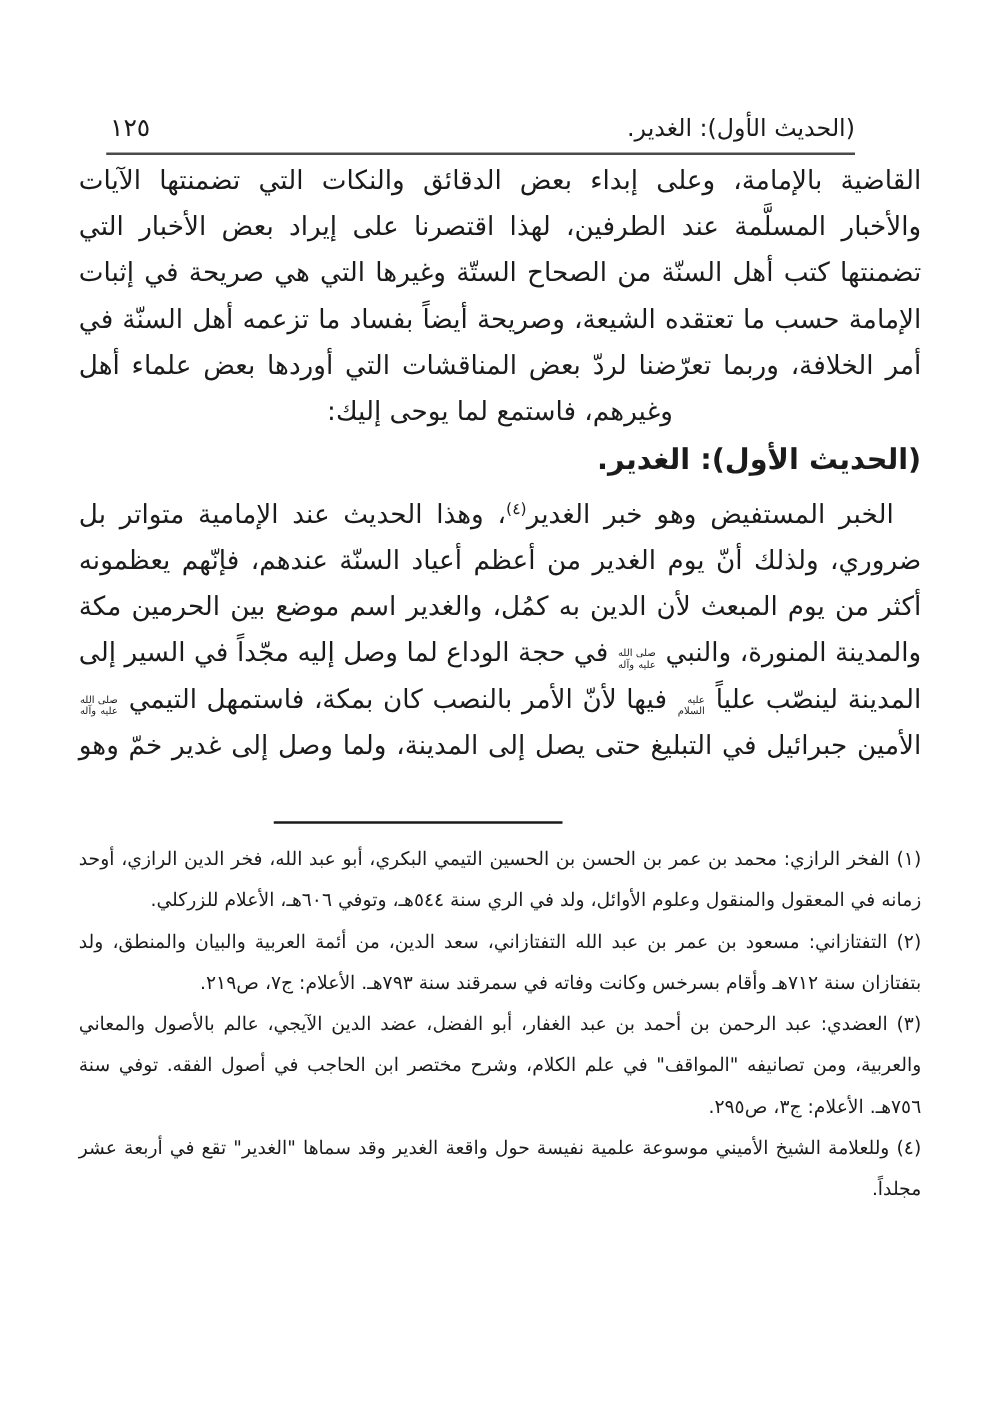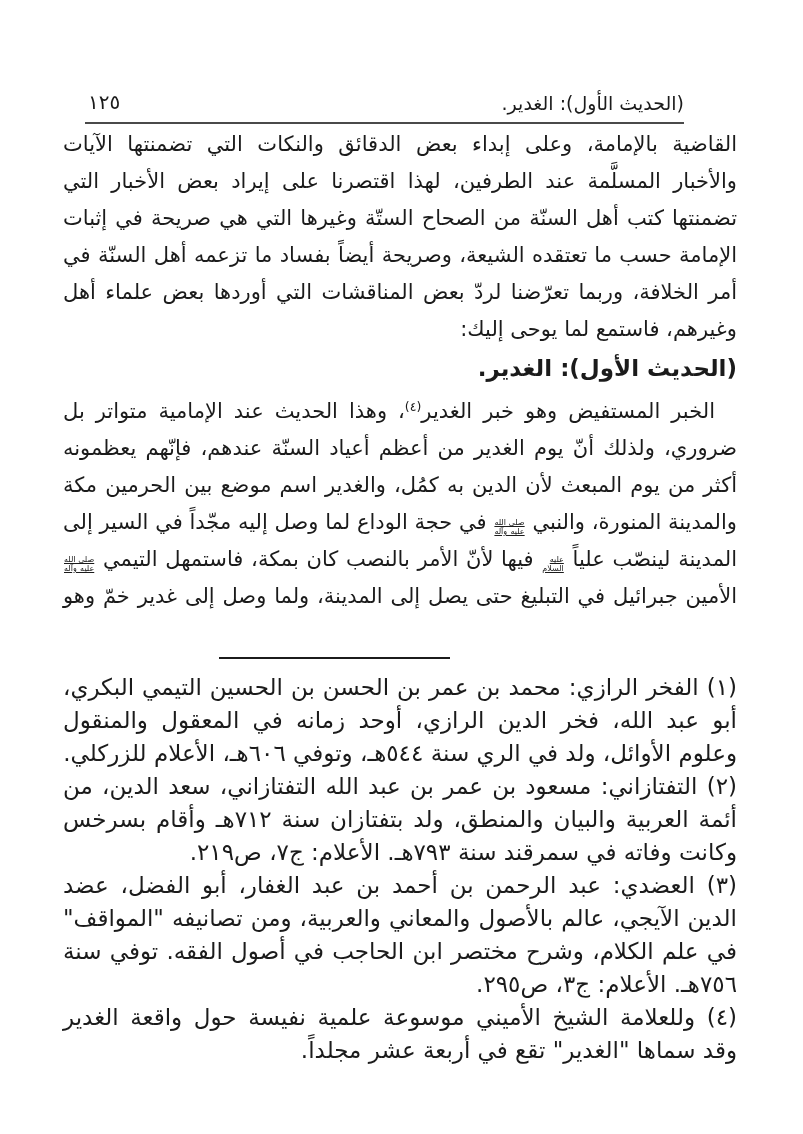--- a/index.html
+++ b/index.html
@@ -10,32 +10,32 @@
     font-family:"DejaVu Sans","DejaVu Serif",sans-serif;
     direction:rtl;overflow:hidden;
   }
   
   .header{display:flex;justify-content:space-between;align-items:flex-end;height:26px;}
   .running-title{font-size:19px;margin-right:53px;letter-spacing:-0.5px;}
   .page-number{font-size:20px;margin-left:25px;}
   .header-rule{height:2px;background:#4a4a4a;margin:8px 53px 0 22px;}
   
   .body{margin-top:2px;font-size:21px;line-height:37px;}
-  .line{text-align:right;white-space:nowrap;}
+  .line{text-align:center;white-space:nowrap;}
   .line.j{text-align:justify;text-align-last:justify;white-space:normal;}
   .line.indent{padding-right:22px;}
   .sup{font-size:12.5px;vertical-align:7px;letter-spacing:0;}
   .hon{
     display:inline-block;font-size:8px;line-height:1.12;text-align:center;
-    vertical-align:-5px;white-space:pre-line;margin:0 1px;text-decoration:underline;
+    vertical-align:-5px;white-space:pre-line;margin:0 1px;
   }
   .section-heading{font-weight:bold;font-size:23px;line-height:40px;text-align:right;}
   
   .footnote-separator{height:2px;background:#1b1b1b;width:231px;margin:42px 287px 0 auto;}
-  .footnotes{margin-top:12px;font-size:23px;line-height:33px;}
+  .footnotes{margin-top:12px;font-size:15px;line-height:33px;}
   .footnote{text-align:justify;}
 </style>
 </head>
 <body>
 
 <div class="page" style="background: rgb(255, 255, 255); color: rgb(27, 27, 27);">
 
   <div class="header">
     <div class="running-title">(الحديث الأول): الغدير.</div>
     <div class="page-number">١٢٥</div>

